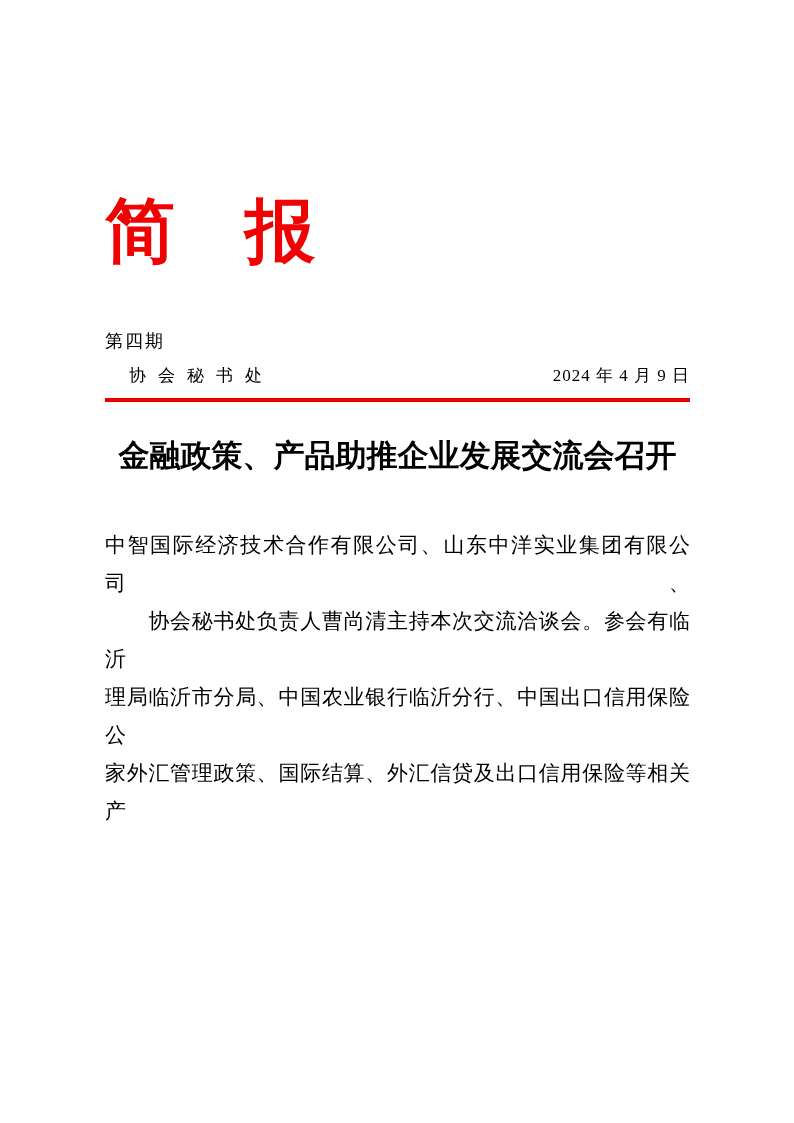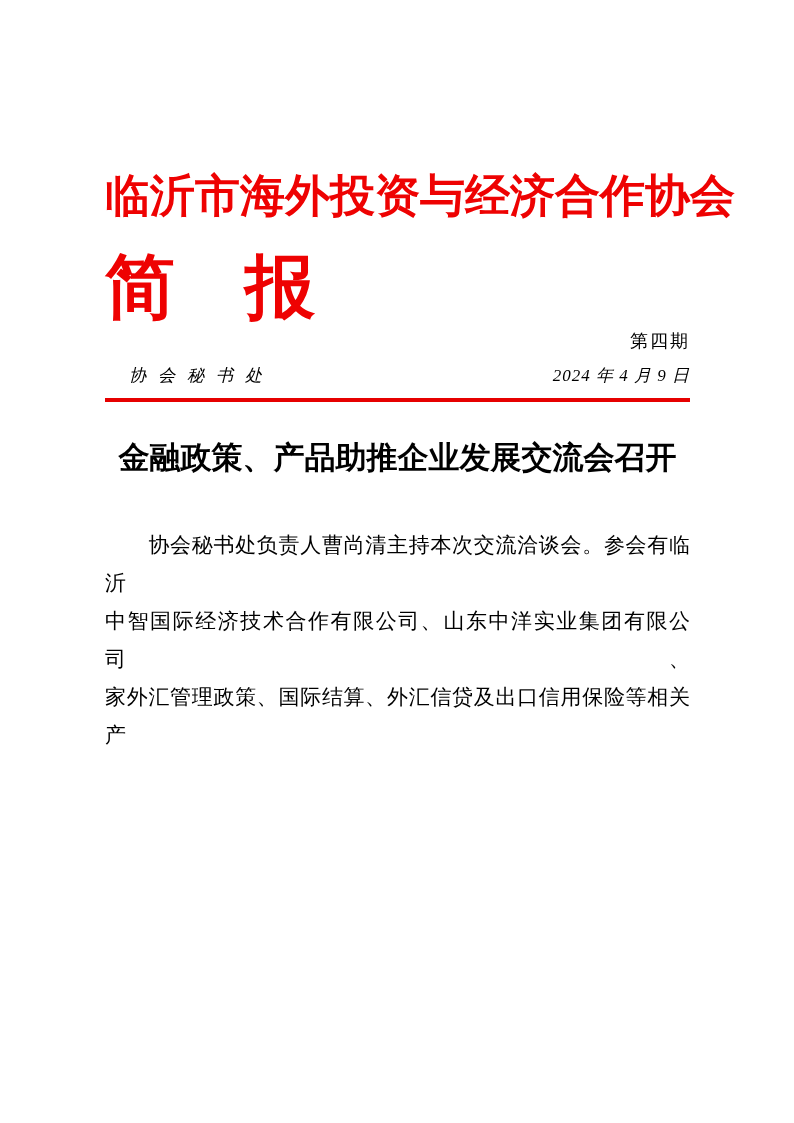--- a/index.html
+++ b/index.html
@@ -32,51 +32,51 @@
     margin-top: 24px;
     font-size: 70px;
     line-height: 80px;
     font-weight: bold;
     text-align: left;
     color: var(--accent-red, #ee0202);
     white-space: nowrap;
   }
   
   .issue {
+    margin-top: 56px;
     font-size: 18px;
     line-height: 26px;
-    text-align: right;
+    text-align: left;
     letter-spacing: 2px;
   }
   .meta-row {
     margin-top: 10px;
     display: flex;
     justify-content: space-between;
     align-items: baseline;
     font-size: 17px;
     line-height: 24px;
-    font-style: italic;
   }
   .dept {
     padding-left: 24px;
     letter-spacing: 12px;
   }
   .date {
     letter-spacing: 1px;
     text-align: right;
   }
   .divider {
     margin-top: 10px;
     height: 4px;
     background: var(--divider-red, #e60000);
   }
   
   .headline {
     margin: 36px 0 0 0;
-    font-family: Liberation Serif, serif;
+    font-family: Liberation Mono, monospace;
     font-weight: bold;
     font-size: 31px;
     line-height: 40px;
     text-align: center;
     white-space: nowrap;
     color: #000000;
   }
   .body-text {
     margin-top: 48px;
     font-size: 21px;
@@ -91,39 +91,39 @@
     text-align: justify;
     text-align-last: justify;
   }
 </style>
 </head>
 <body>
 
 <div class="page">
 
   <div class="masthead">
-    <div class="org-title">临沂市海外投资与经济合作协会</div>
     <div class="bulletin-title">简　报</div>
   </div>
 
   <div class="issue">第四期</div>
 
   <div class="meta-row">
     <span class="dept">协会秘书处</span>
     <span class="date">2024 年 4 月 9 日</span>
   </div>
 
   <div class="divider"></div>
 
   <div class="article">
     <h1 class="headline">金融政策、产品助推企业发展交流会召开</h1>
     <div class="body-text">
         <div class="paragraph">
+          <div class="line fill">中智国际经济技术合作有限公司、山东中洋实业集团有限公司、</div>
           <div class="line fill">　　协会秘书处负责人曹尚清主持本次交流洽谈会。参会有临沂</div>
-          <div class="line fill">中智国际经济技术合作有限公司、山东中洋实业集团有限公司、</div>
+          <div class="line fill">理局临沂市分局、中国农业银行临沂分行、中国出口信用保险公</div>
         </div>
         <div class="paragraph">
           <div class="line fill">家外汇管理政策、国际结算、外汇信贷及出口信用保险等相关产</div>
         </div>
       </div>
   </div>
 
 </div>
 
 </body></html>

